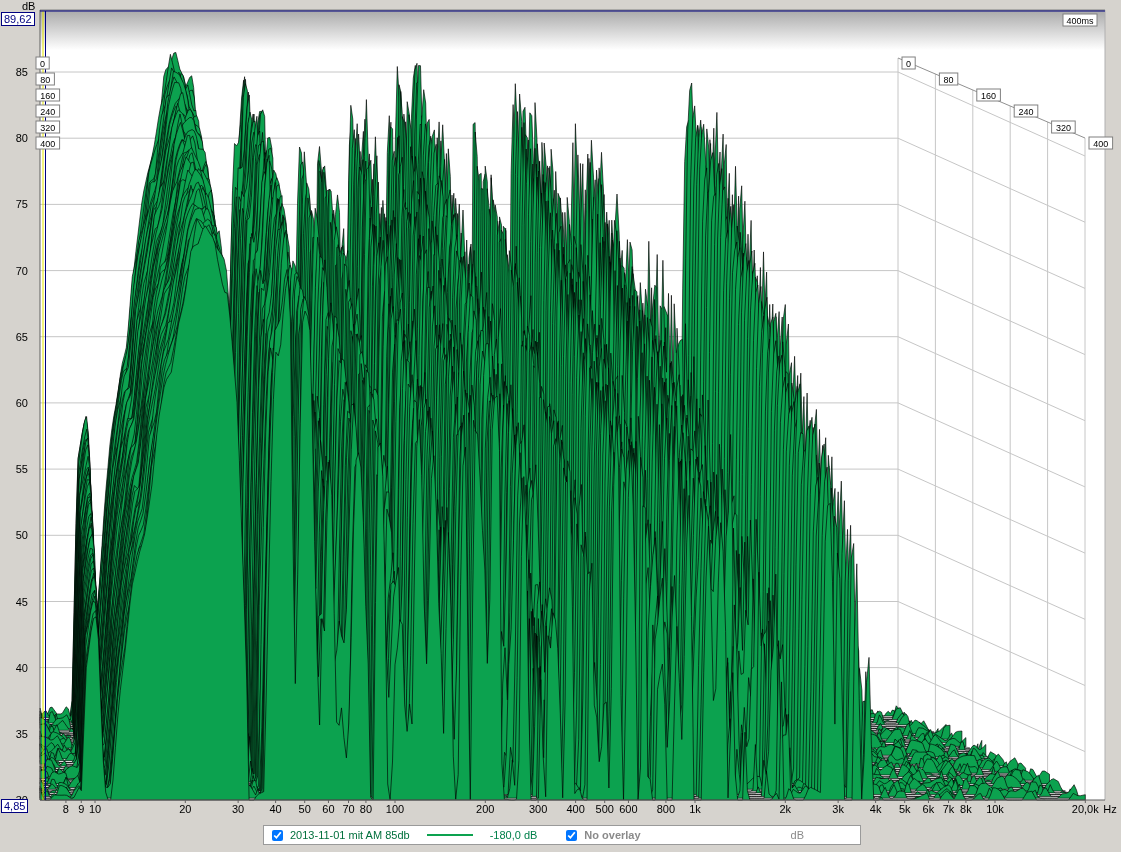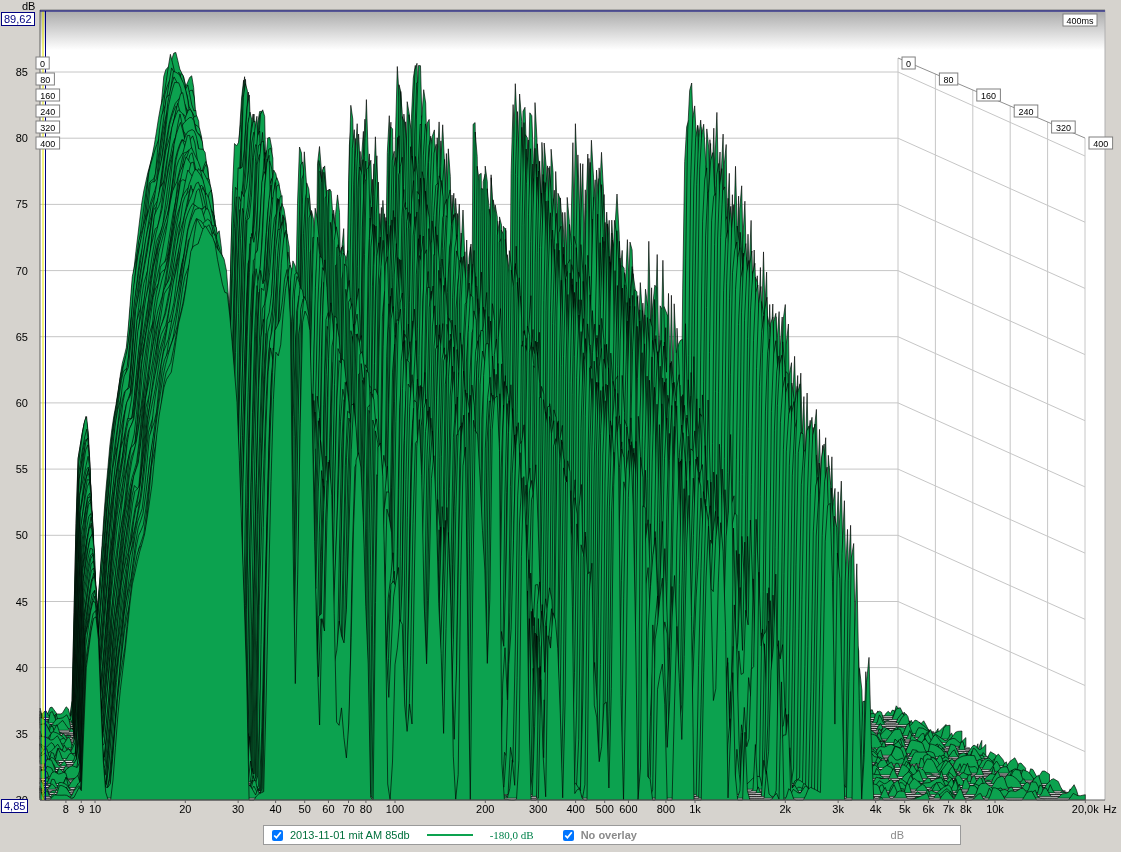--- a/index.html
+++ b/index.html
@@ -4,27 +4,27 @@
 <style>
   html,body{margin:0;padding:0;background:#d6d3ce;}
   .screen{position:relative;width:1121px;height:852px;background:#d6d3ce;
           font-family:"Liberation Sans",sans-serif;overflow:hidden;}
   svg{position:absolute;left:0;top:0;}
   .unit-db{position:absolute;left:22px;top:0px;font-size:11px;color:#000;}
   .cursor-box{position:absolute;background:#fff;border:1px solid #000080;color:#000080;
               font-size:11px;line-height:12px;padding:0 2px;}
   #cursor-db{left:1px;top:12px;}
   #cursor-freq{left:1px;top:799px;}
-  .legend{position:absolute;left:263px;top:825px;width:698px;height:20px;background:#fff;
+  .legend{position:absolute;left:263px;top:825px;width:598px;height:20px;background:#fff;
           border:1px solid #9a9a9a;display:flex;align-items:center;font-size:11px;
           padding:0 8px;box-sizing:border-box;gap:7px;}
   .legend input[type=checkbox]{width:11px;height:11px;margin:0;}
   .trace-name{color:#00703c;}
   .trace-line{display:inline-block;width:46px;height:0;border-top:2px solid #0CA24F;margin:0 10px;}
-  .trace-level{color:#00804a;margin-right:22px;font-family:Liberation Serif, serif;}
+  .trace-level{color:#00804a;margin-right:22px;}
   .overlay-name{color:#8a8a8a;font-weight:bold;}
   .legend-unit{color:#8a8a8a;margin-left:auto;margin-right:48px;}
 </style>
 </head>
 <body>
 
 <div class="screen">
 
   <svg id="plot" width="1121" height="852">
       <rect x="40" y="10" width="1065" height="790" fill="#ffffff"></rect>

